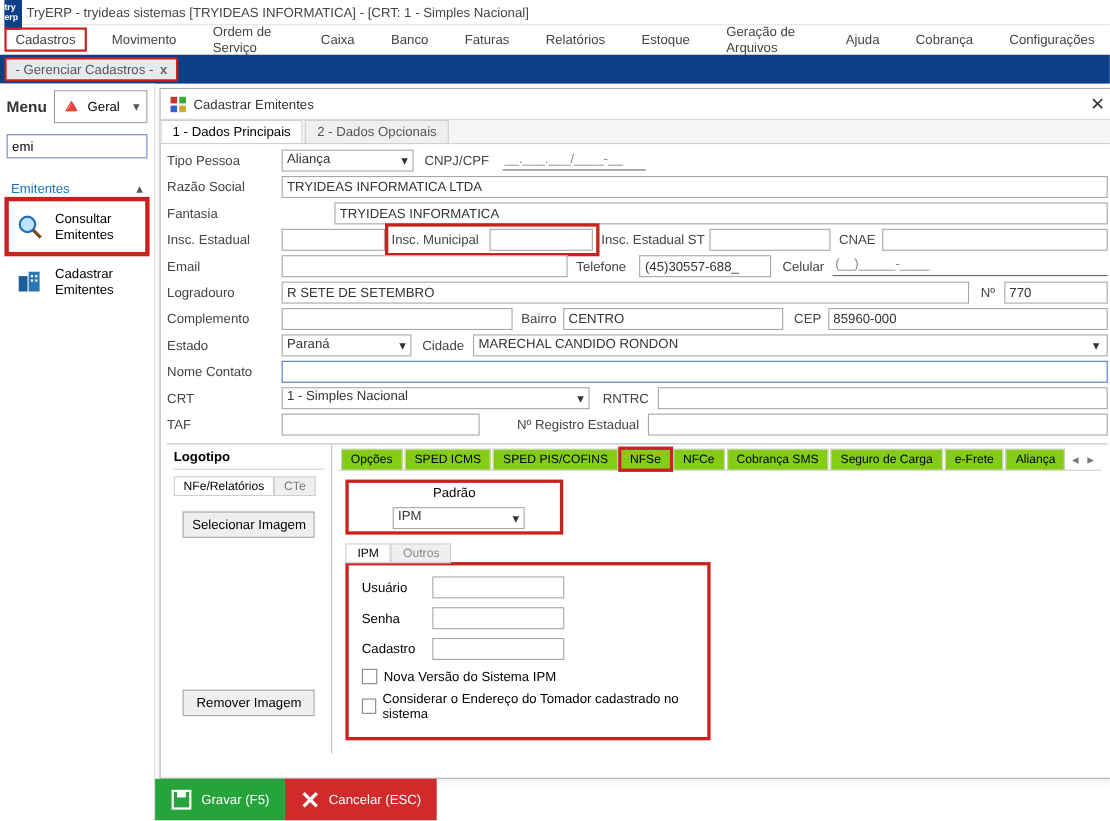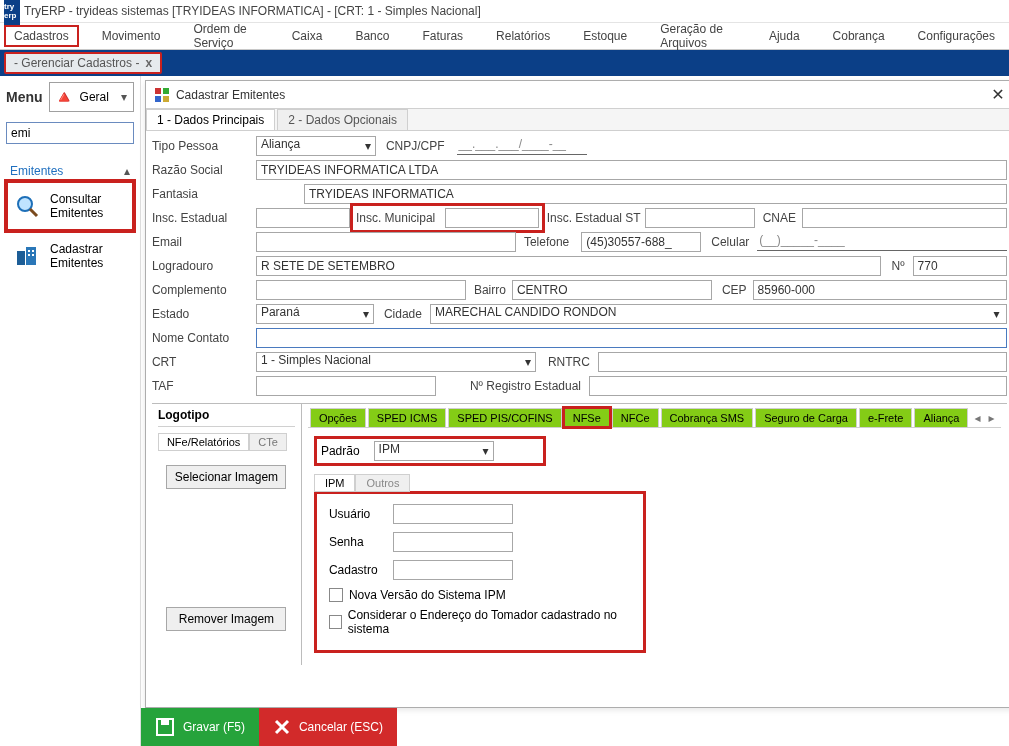--- a/index.html
+++ b/index.html
@@ -49,21 +49,21 @@
   .mini-tabs { display:flex; margin-top:2px; }
   .mini-tabs .mt { padding:2px 8px; font-size:11px; border:1px solid #cfcfcf; background:#fff;}
   .mini-tabs .mt.inactive { background:#efefef; color:#777;}
   .btn-light { border:1px solid #a7a7a7; background:#efefef; padding:4px 6px; cursor:default; text-align:center;}
   .config-pane { flex:1; padding:0 6px 6px 6px; }
   .opt-tabs { display:flex; align-items:center; border-bottom:1px solid #cfcfcf; padding:4px 2px 0 2px; gap:0;}
   .opt-tabs .scroll { color:#777; padding:0 4px; cursor:default;}
   .opt-tabs .ot { padding:3px 8px; border:1px solid #cfcfcf; border-bottom:0; background:#84cc16; margin-right:2px; font-size:11px; cursor:default; white-space:nowrap;}
   .opt-tabs .ot.hl { outline:3px solid #c9211e; outline-offset:-1px;}
   .padrao-row { display:flex; align-items:center; gap:6px; margin:8px 6px; }
-  .padrao-row.hlbox { border:3px solid #c9211e; padding:2px 4px; width:232px;}
+  .padrao-row.hlbox { border:3px solid #c9211e; padding:2px 4px; width:198px;flex-direction:column;}
   .sub-tabs { display:flex; margin:0 6px;}
   .sub-tabs .st { padding:2px 10px; border:1px solid #cfcfcf; background:#fff; font-size:11px;}
   .sub-tabs .st.inactive { background:#efefef; color:#888;}
   .ipm-box { border:3px solid #c9211e; margin:-1px 6px 6px 6px; padding:10px 12px 14px 12px; width:332px;}
   .frow { display:flex; align-items:center; margin-bottom:8px;}
   .frow .flbl { width:64px;}
   .chk { width:14px; height:14px; border:1px solid #888; display:inline-block; margin-right:6px; vertical-align:middle;}
   
   .footer { position:absolute; bottom:0; left:0; right:0; height:38px; display:flex;}
   .btn-save { background:#26a33b; color:#fff; display:flex; align-items:center; gap:8px; padding:0 14px; font-size:13px; cursor:pointer;}

